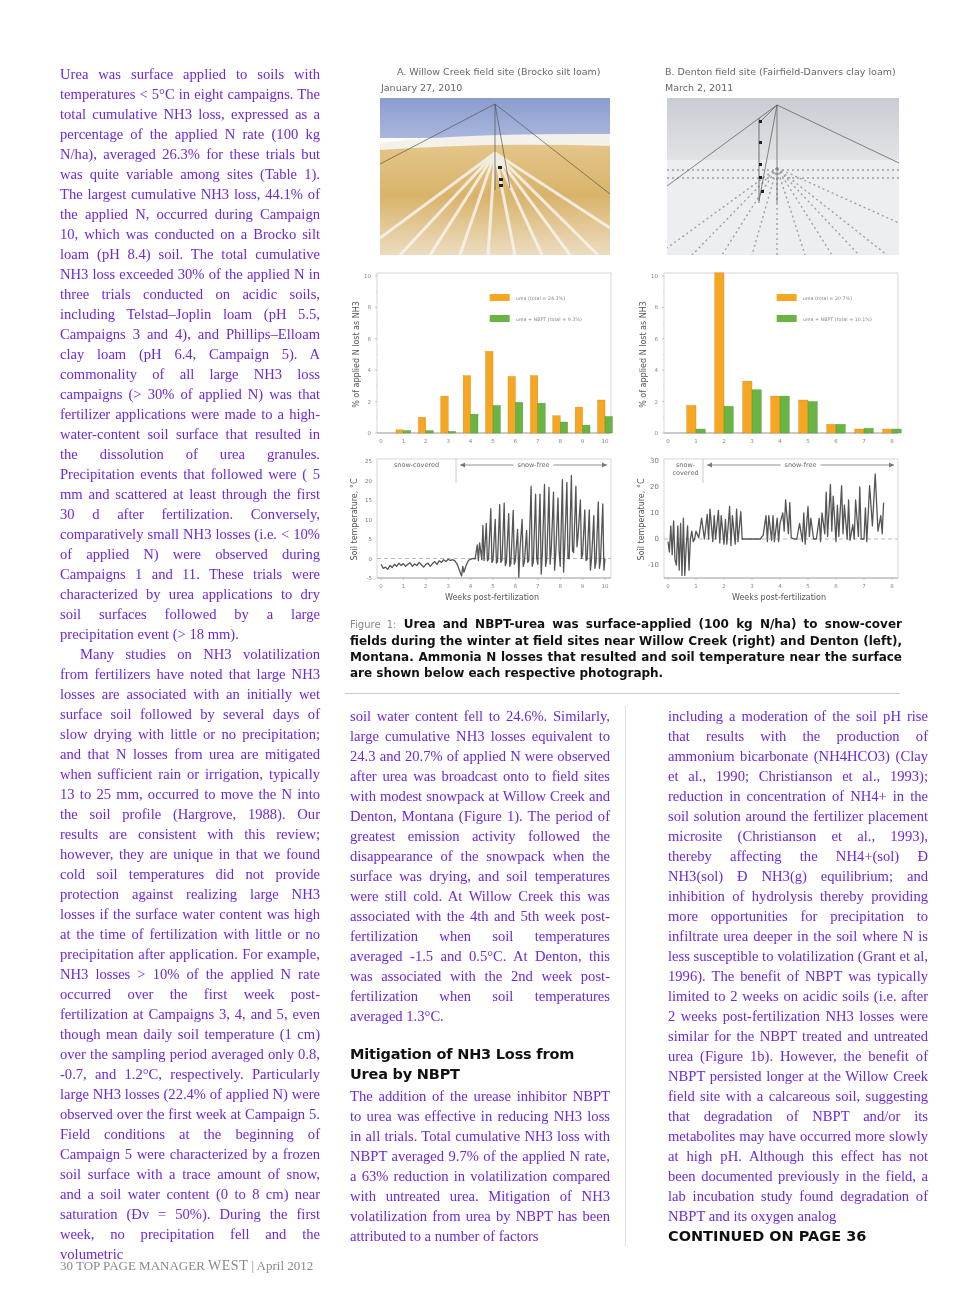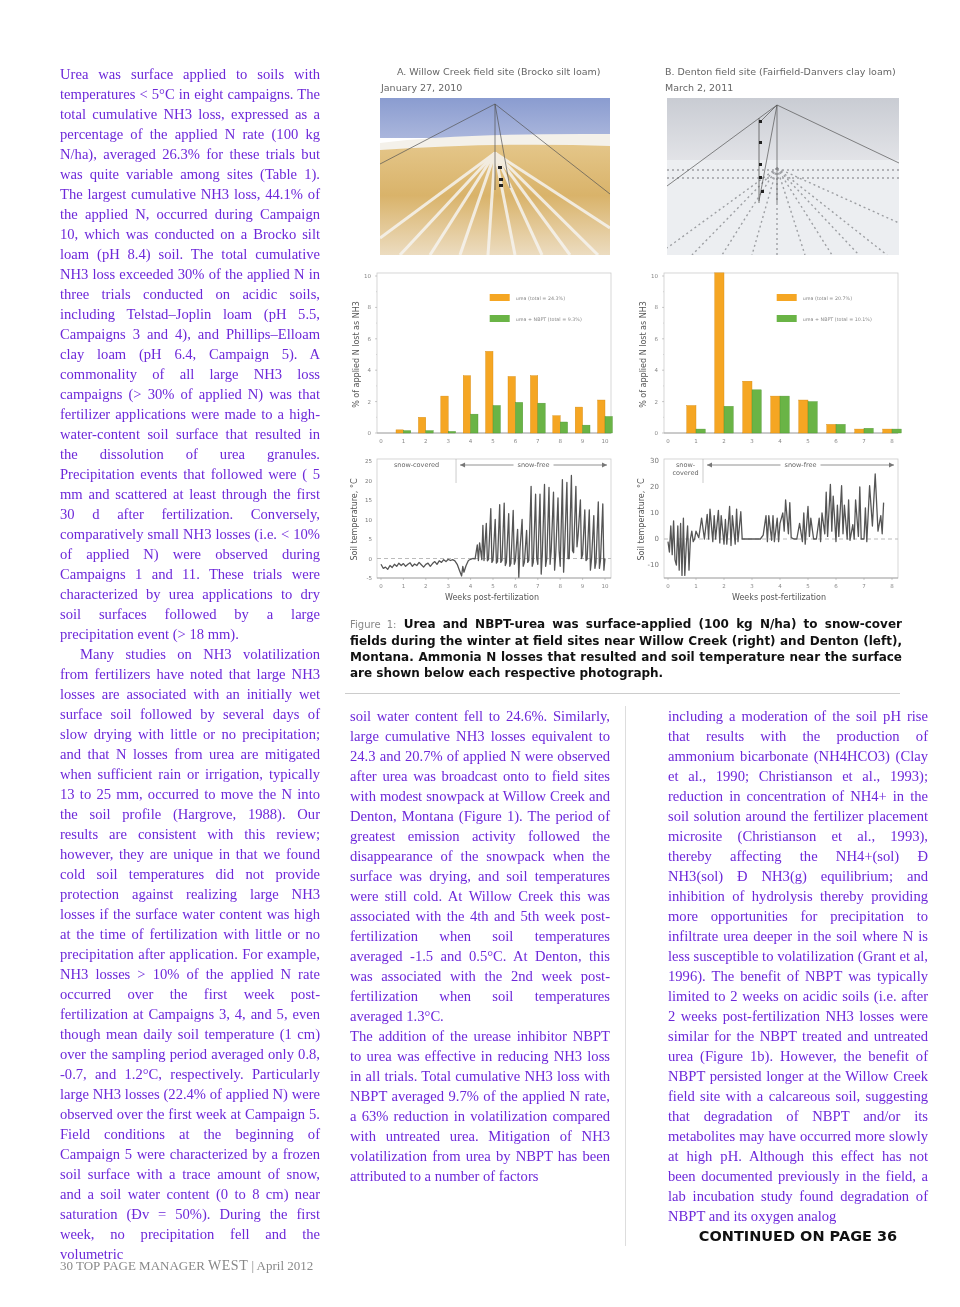--- a/index.html
+++ b/index.html
@@ -12,21 +12,21 @@
   .fig-title{position:absolute;font-family:"DejaVu Sans",sans-serif;font-size:9.5px;color:#666;line-height:15px;}
   .photo{position:absolute;overflow:hidden;}
   .chart{position:absolute;}
   .chart svg text{font-family:"DejaVu Sans",sans-serif;}
   .caption{position:absolute;left:5px;top:556px;width:552px;font-family:"DejaVu Sans",sans-serif;font-weight:bold;font-size:12px;line-height:16px;color:#111;text-align:justify;}
   .caption .fig-lab{font-weight:normal;color:#888;font-size:10px;}
   .rule{position:absolute;left:345px;top:693px;width:555px;height:1px;background:#ccc;}
   .col-mid{position:absolute;left:350px;top:706px;width:260px;}
   .col-right{position:absolute;left:668px;top:706px;width:260px;}
   .col-divider{position:absolute;left:625px;top:706px;width:1px;height:540px;background:#ddd;}
-  .continued{font-family:"DejaVu Sans",sans-serif;font-weight:bold;font-size:14.5px;text-align:center;margin-top:2px;color:#111;}
+  .continued{font-family:"DejaVu Sans",sans-serif;font-weight:bold;font-size:14.5px;text-align:left;margin-top:2px;color:#111;}
   .footer{position:absolute;left:60px;top:1258px;font-size:13px;color:#888;}
   .footer .west{font-size:14px;letter-spacing:0.5px;}
 </style>
 </head>
 <body>
 
 <div class="col-left">
   <p class="body-text">Urea was surface applied to soils with temperatures &lt; 5°C in eight campaigns. The total cumulative NH3 loss, expressed as a percentage of the applied N rate (100 kg N/ha), averaged 26.3% for these trials but was quite variable among sites (Table 1). The largest cumulative NH3 loss, 44.1% of the applied N, occurred during Campaign 10, which was conducted on a Brocko silt loam (pH 8.4) soil. The total cumulative NH3 loss exceeded 30% of the applied N in three trials conducted on acidic soils, including Telstad–Joplin loam (pH 5.5, Campaigns 3 and 4), and Phillips–Elloam clay loam (pH 6.4, Campaign 5). A commonality of all large NH3 loss campaigns (&gt; 30% of applied N) was that fertilizer applications were made to a high-water-content soil surface that resulted in the dissolution of urea granules. Precipitation events that followed were ( 5 mm and scattered at least through the first 30 d after fertilization. Conversely, comparatively small NH3 losses (i.e. &lt; 10% of applied N) were observed during Campaigns 1 and 11. These trials were characterized by urea applications to dry soil surfaces followed by a large precipitation event (&gt; 18 mm).</p>
   <p class="body-text indent">Many studies on NH3 volatilization from fertilizers have noted that large NH3 losses are associated with an initially wet surface soil followed by several days of slow drying with little or no precipitation; and that N losses from urea are mitigated when sufficient rain or irrigation, typically 13 to 25 mm, occurred to move the N into the soil profile (Hargrove, 1988). Our results are consistent with this review; however, they are unique in that we found cold soil temperatures did not provide protection against realizing large NH3 losses if the surface water content was high at the time of fertilization with little or no precipitation after application. For example, NH3 losses &gt; 10% of the applied N rate occurred over the first week post-fertilization at Campaigns 3, 4, and 5, even though mean daily soil temperature (1 cm) over the sampling period averaged only 0.8, -0.7, and 1.2°C, respectively.  Particularly large NH3 losses (22.4% of applied N) were observed over the first week at Campaign 5. Field conditions at the beginning of Campaign 5 were characterized by a frozen soil surface with a trace amount of snow, and a soil water content (0 to 8 cm) near saturation (Ðv = 50%). During the first week, no precipitation fell and the volumetric</p>
 </div>
@@ -321,20 +321,21 @@
   <div class="caption">
     <span class="fig-lab">Figure 1:</span>
     <span>Urea and NBPT-urea was surface-applied (100 kg N/ha) to snow-cover fields during the winter at field sites near Willow Creek (right) and Denton (left), Montana. Ammonia N losses that resulted and soil temperature near the surface are shown below each respective photograph.</span>
   </div>
 </div>
 
 <div class="rule"></div>
 
 <div class="col-mid">
   <p class="body-text">soil water content fell to 24.6%.  Similarly, large cumulative NH3 losses equivalent to 24.3 and 20.7% of applied N were observed after urea was broadcast onto to field sites with modest snowpack at Willow Creek and Denton, Montana (Figure 1). The period of greatest emission activity followed the disappearance of the snowpack when the surface was drying, and soil temperatures were still cold. At Willow Creek this was associated with the 4th and 5th week post-fertilization when soil temperatures averaged -1.5 and 0.5°C. At Denton, this was associated with the 2nd week post-fertilization when soil temperatures averaged 1.3°C.</p>
+  <h2 class="heading" style="margin-top:18px;font-size:14.5px;">Mitigation of NH3 Loss from Urea by NBPT</h2>
   <p class="body-text">The addition of the urease inhibitor NBPT to urea was effective in reducing NH3 loss in all trials.  Total cumulative NH3 loss with NBPT averaged 9.7% of the applied N rate, a 63% reduction in volatilization compared with untreated urea. Mitigation of NH3 volatilization from urea by NBPT has been attributed to a number of factors</p>
 </div>
 
 <div class="col-divider"></div>
 
 <div class="col-right">
   <p class="body-text">including a moderation of the soil pH rise that results with the production of ammonium bicarbonate (NH4HCO3) (Clay et al., 1990; Christianson et al., 1993); reduction in concentration of NH4+ in the soil solution around the fertilizer placement microsite (Christianson et al., 1993), thereby affecting the NH4+(sol) Ð NH3(sol) Ð NH3(g)  equilibrium; and inhibition of hydrolysis thereby providing more opportunities for precipitation to infiltrate urea deeper in the soil where N is less susceptible to volatilization (Grant et al, 1996). The benefit of NBPT was typically limited to 2 weeks on acidic soils (i.e. after 2 weeks post-fertilization NH3 losses were similar for the NBPT treated and untreated urea (Figure 1b). However, the benefit of NBPT persisted longer at the Willow Creek field site with a calcareous soil, suggesting that degradation of NBPT and/or its metabolites may have occurred more slowly at high pH. Although this effect has not been documented previously in the field, a lab incubation study found degradation of NBPT and its oxygen analog</p>
   <div class="continued">CONTINUED ON PAGE 36</div>
 </div>
 

